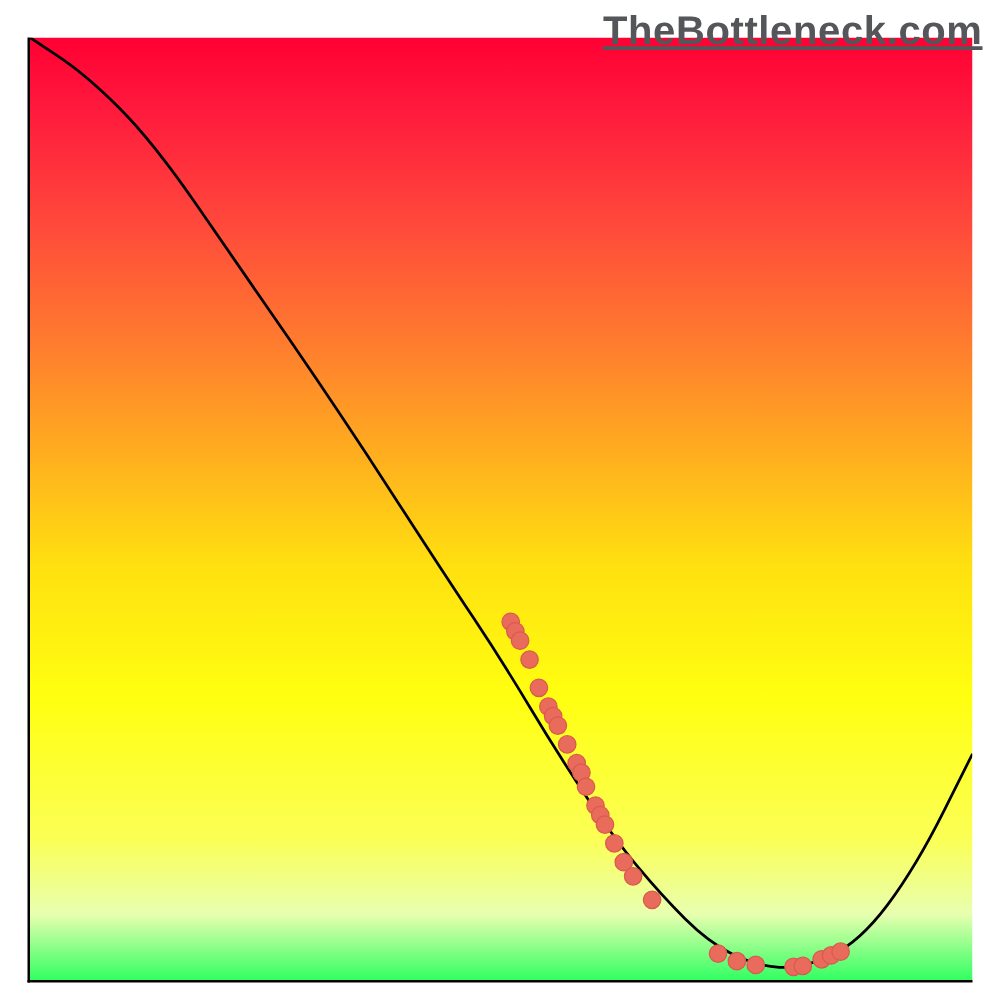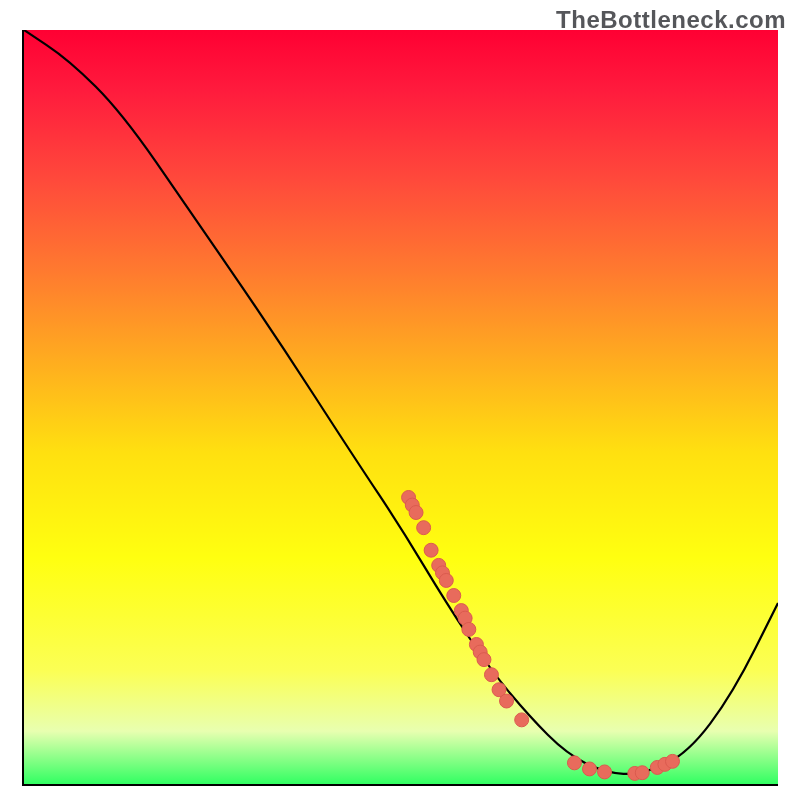--- a/index.html
+++ b/index.html
@@ -12,25 +12,26 @@
   }
   .wrap {
     position: relative;
     width: 800px;
     height: 800px;
   }
   .watermark {
     position: absolute;
     top: 6px;
     right: 14px;
-    font-size: 24px;
+    font-size: 32px;
     font-weight: bold;
     color: #55565a;
     z-index: 10;
     letter-spacing: 0.5px;
+    text-decoration: underline;
   }
   .plot {
     position: absolute;
     left: 22px;
     top: 30px;
     width: 756px;
     height: 756px;
     border: 2px solid #000;
     border-right: none;
     border-top: none;

